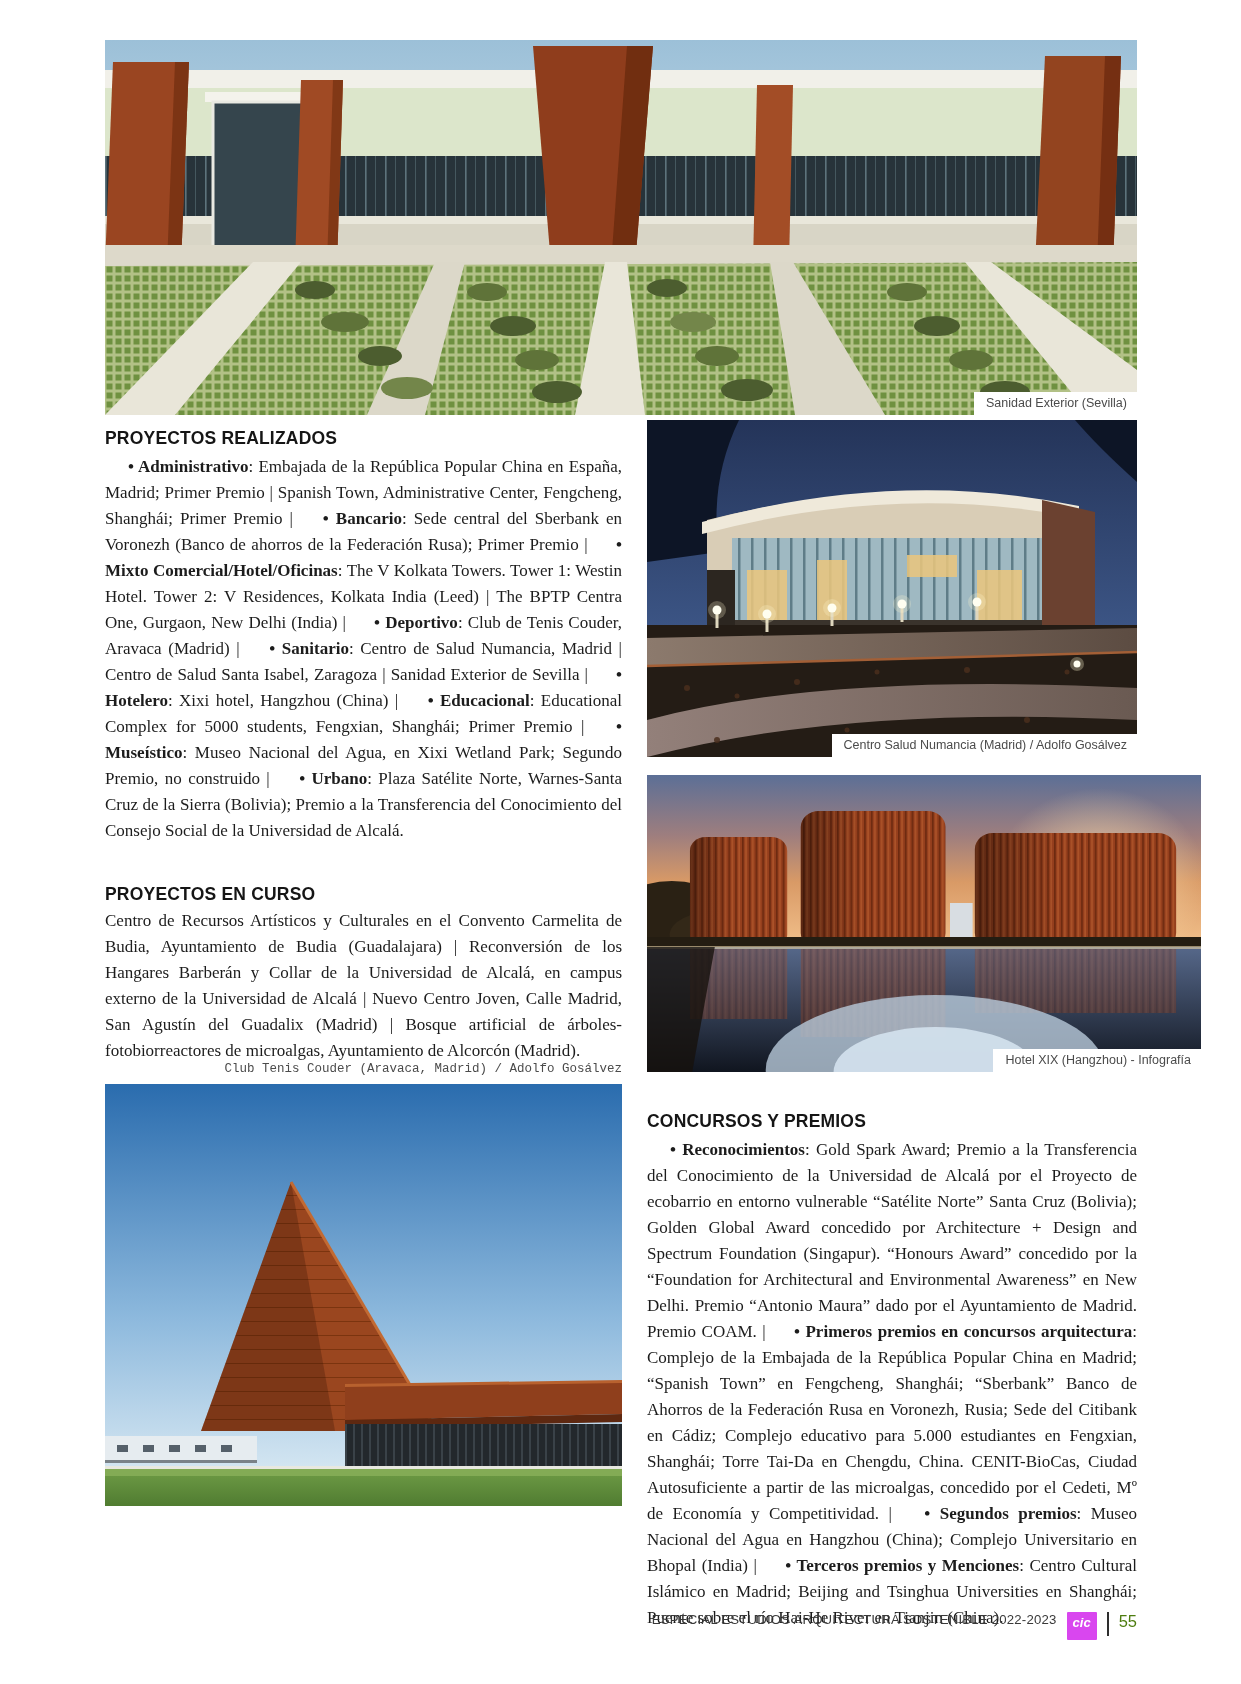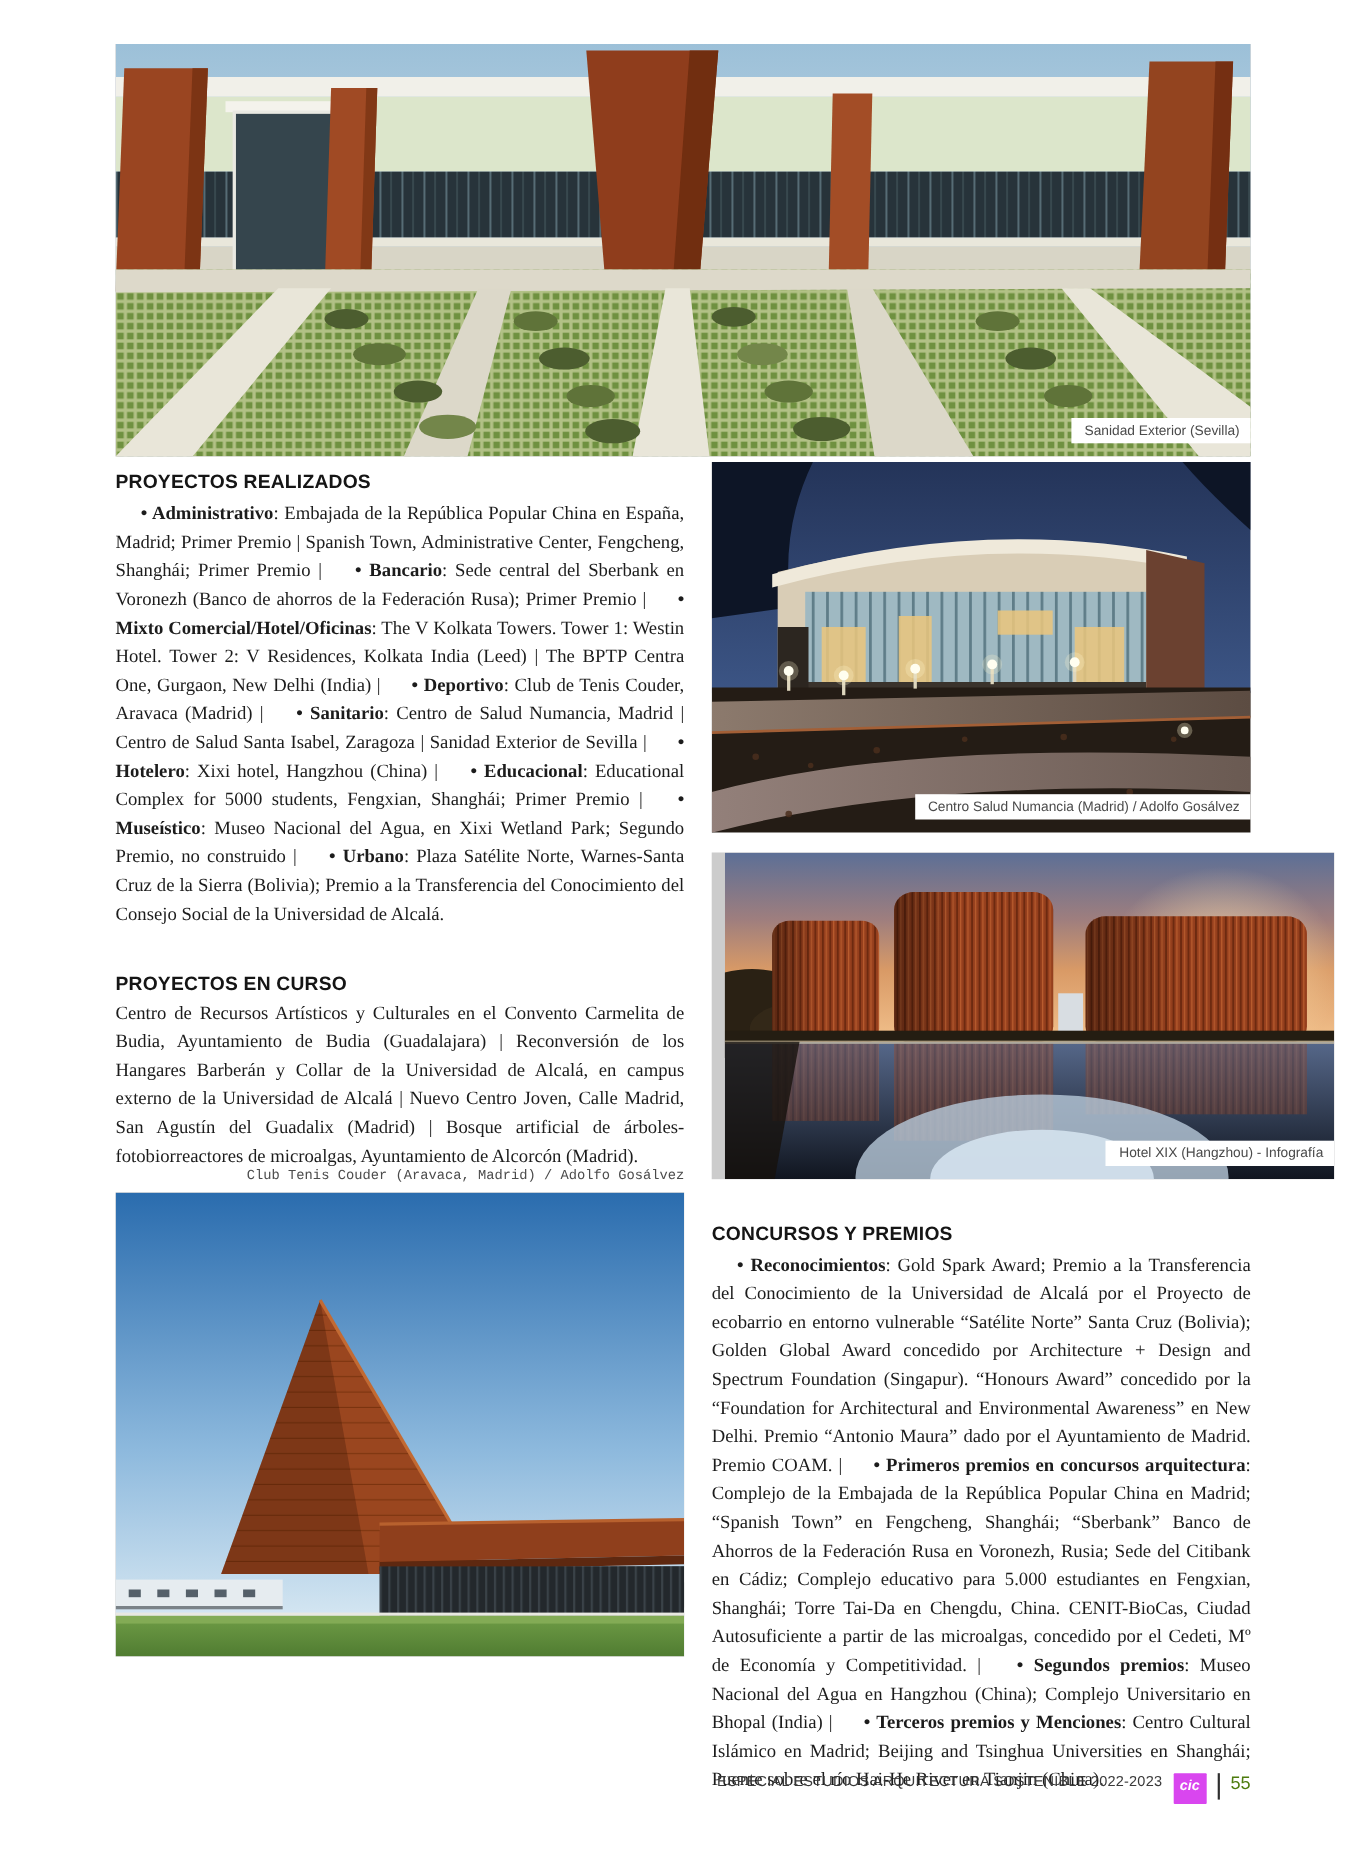--- a/index.html
+++ b/index.html
@@ -1,21 +1,21 @@
 <!DOCTYPE html>
 <html><head>
 <meta charset="utf-8">
 <title>Magazine page</title>
 <style>
   html,body{margin:0;padding:0;background:#ffffff;}
   .page{position:relative;width:1241px;height:1684px;background:#fff;overflow:hidden;
         font-family:"Liberation Sans",sans-serif;}
   .photo{position:absolute;overflow:hidden;background:#ccc;}
   .photo svg{display:block;width:100%;height:100%;}
-  .caption-overlay{position:absolute;right:0;bottom:12px;background:#ffffff;
+  .caption-overlay{position:absolute;right:0;bottom:0;background:#ffffff;
         padding:5px 10px 6px 12px;font-size:12.5px;line-height:1;color:#4b4b4b;
         font-family:"Liberation Sans",sans-serif;white-space:nowrap;}
   .sec-heading{position:absolute;margin:0;font-size:17.5px;font-weight:700;color:#151515;
         letter-spacing:.2px;font-family:"Liberation Sans",sans-serif;}
   .body-text{position:absolute;font-family:"Liberation Serif",serif;font-size:17px;
         line-height:26px;color:#1c1c1c;text-align:justify;}
   .body-text .bold{font-weight:700;margin-left:23px;}
   .caption-above{position:absolute;font-size:12.5px;color:#4b4b4b;text-align:right;
         font-family:Liberation Mono, monospace;}
   .footer{position:absolute;top:1612px;right:104px;display:flex;gap:10px;height:28px;}
@@ -244,21 +244,21 @@
           </g>
         <g transform="translate(430,244)">
             <circle r="7" fill="#fff8d0" opacity="0.3"></circle>
             <circle r="3.5" fill="#fffef0"></circle>
           </g>
       </g>
     </svg>
     <div class="caption-overlay">Centro Salud Numancia (Madrid) / Adolfo Gosálvez</div>
   </div>
 
-  <div class="photo" style="left:647px;top:775px;width:554px;height:297px;padding-left:12px;">
+  <div class="photo" style="left:647px;top:775px;width:554px;height:297px;">
     <svg viewBox="0 0 490 297" preserveAspectRatio="none">
       <defs>
         <linearGradient id="dusk" x1="0" y1="0" x2="0" y2="1">
           <stop offset="0" stop-color="#5c6f96"></stop>
             <stop offset="0.35" stop-color="#9e7e7e"></stop>
           <stop offset="0.62" stop-color="#d99a66"></stop>
             <stop offset="1" stop-color="#f2c18c"></stop>
         </linearGradient>
         <linearGradient id="water" x1="0" y1="0" x2="0" y2="1">
           <stop offset="0" stop-color="#56688a"></stop>

